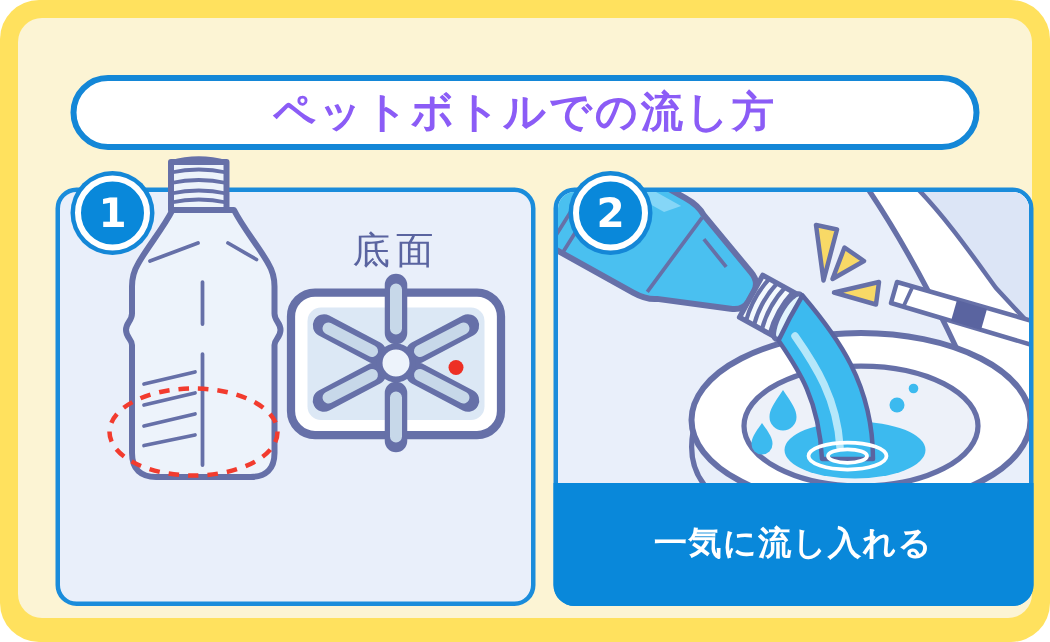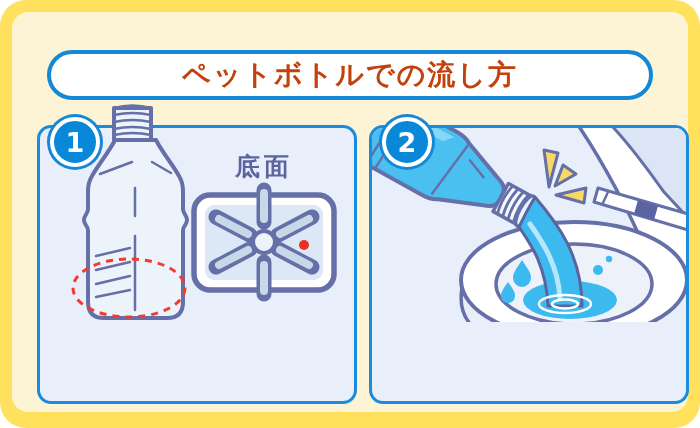--- a/index.html
+++ b/index.html
@@ -1,36 +1,36 @@
 <!DOCTYPE html>
 <html><head>
 <meta charset="utf-8">
 <style>
   * { margin:0; padding:0; box-sizing:border-box; }
   html,body { width:700px; height:428px; background:#ffffff; font-family:"DejaVu Sans","Liberation Sans",sans-serif; }
   .poster { position:absolute; left:0; top:0; width:700px; height:428px; background:#FFE15E; border-radius:26px; overflow:hidden; }
   .poster-inner { position:absolute; left:12px; top:12px; right:12px; bottom:16px; background:#FCF4D4; border-radius:16px; }
   .title-box { position:absolute; left:35px; right:35px; top:38px; height:50px; background:#ffffff;
                border:4px solid #1487D7; border-radius:27px; display:flex; align-items:center; justify-content:center; }
-  .title-box span { font-size:28px; font-weight:bold; color:#c2410c; letter-spacing:2px; }
+  .title-box span { font-size:28px; font-weight:bold; color:#8b5cf6; letter-spacing:2px; }
   .panel { position:absolute; top:113px; width:320px; height:279px; background:#E9EFFA;
            border:3px solid #1A8CDB; border-radius:14px; }
   .panel-1 { left:25px; }
   .panel-2 { left:357px; }
   .caption { position:absolute; left:-3px; right:-3px; bottom:-3px; height:82px; background:#0988DA;
              border-radius:0 0 14px 14px; display:flex; flex-direction:column; align-items:center; justify-content:center;
              color:#ffffff; font-weight:bold; font-size:22px; line-height:1.35; text-align:center; letter-spacing:1px; }
   .badge { position:absolute; left:10px; top:-11px; width:50px; height:50px; border-radius:50%;
            background:#0988DA; border:4px solid #ffffff; box-shadow:0 0 0 3px #1487D7;
            display:flex; align-items:center; justify-content:center; color:#fff; font-size:27px; font-weight:bold; z-index:5; }
   .illu1 { position:absolute; left:0; top:-24px; width:314px; height:218px; overflow:visible; }
   .illu2-clip { position:absolute; left:0; top:0; width:314px; height:194px; overflow:hidden; border-radius:11px 11px 0 0; }
   .illu2 { position:absolute; left:0; top:0; width:314px; height:194px; }
   .diagram-label { position:absolute; left:154px; top:22px; width:140px; text-align:center;
-                   font-size:25px; font-weight:bold; color:#5A64A0; letter-spacing:4px; }
+                   font-size:25px; font-weight:normal; color:#5A64A0; letter-spacing:4px; }
 </style>
 </head>
 <body>
 
 <div class="poster">
   <div class="poster-inner">
 
     <div class="title-box">
       <span>ペットボトルでの流し方</span>
     </div>
@@ -127,16 +127,19 @@
         </g>
 
         <g fill="#F8D966" stroke="#6670A8" stroke-width="3" stroke-linejoin="round">
           <path d="M172,22 L186,25 L177,59 Z"></path>
           <path d="M191,37 L204,46 L183,58 Z"></path>
           <path d="M184,67 L214,60 L212,75 Z"></path>
         </g>
       </svg>
       </div>
 
+      <div class="caption">
+        <span>一気に流し入れる</span>
+      </div>
     </div>
 
   </div>
 </div>
 
 </body></html>

